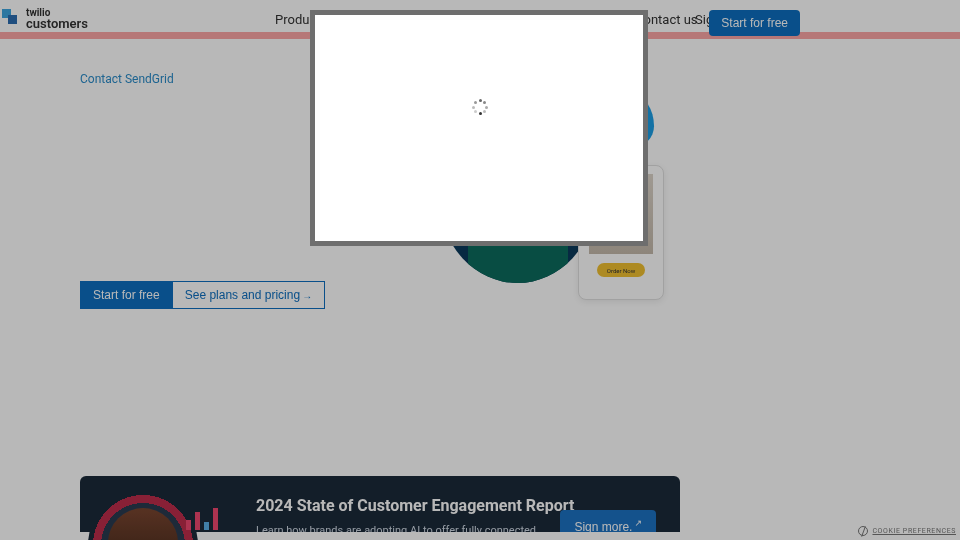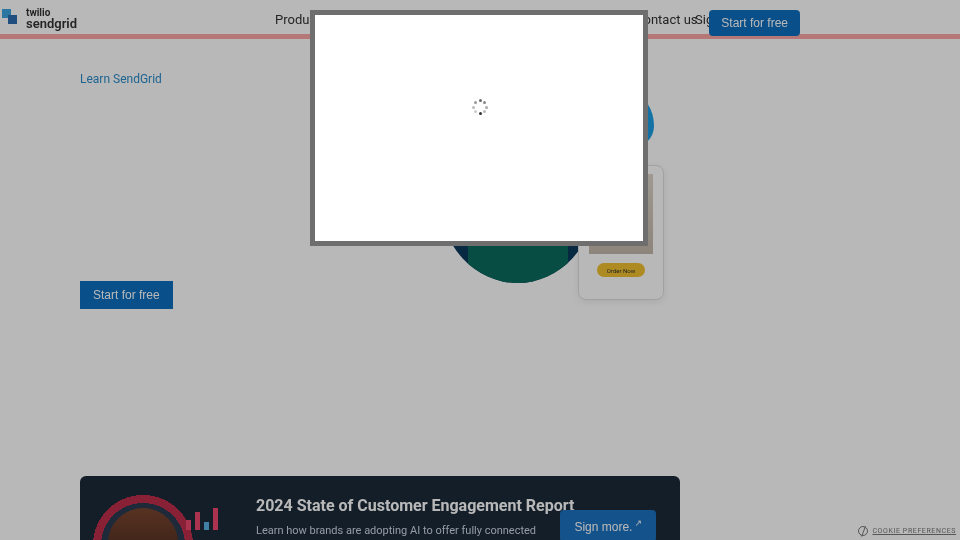--- a/index.html
+++ b/index.html
@@ -1,19 +1,19 @@
 <!DOCTYPE html>
 <html><head>
   <meta charset="utf-8">
   <style>
     * { margin: 0; padding: 0; box-sizing: border-box; }
     body { font-family: -apple-system, BlinkMacSystemFont, "Segoe UI", Roboto, Helvetica, Arial, sans-serif; width: 960px; height: 540px; overflow: hidden; background: #fff; position: relative; }
 
     
-    .header { position: absolute; top: 0; left: 0; right: 0; height: 39px; border-bottom: 5px solid #fca5a5; display: flex; align-items: center; z-index: 10; background: #fff; }
+    .header { position: absolute; top: 0; left: 0; right: 0; height: 39px; border-bottom: 7px solid #fca5a5; display: flex; align-items: center; z-index: 10; background: #fff; }
     .logo { position: absolute; left: 2px; top: 8px; display: flex; align-items: center; gap: 4px; color: #0b5394; font-weight: 600; }
     .logo-icon { width: 20px; height: 20px; position: relative; }
     .logo-icon::before { content: ''; position: absolute; width: 9px; height: 9px; background: #3ea6e0; top: 0; left: 0; }
     .logo-icon::after { content: ''; position: absolute; width: 9px; height: 9px; background: #2b6cb0; top: 6px; left: 6px; }
     .logo-text { display: flex; flex-direction: column; line-height: 1; font-size: 11px; color: #333; }
     .logo-text .t { font-weight: 700; font-size: 10px; }
     .logo-text .s { font-weight: 600; font-size: 13px; margin-top: -1px; }
     .nav { position: absolute; left: 275px; top: 0; height: 39px; display: flex; align-items: center; gap: 24px; font-size: 13px; color: #333; } 
     .contact { position: absolute; left: 635px; top: 12px; font-size: 13px; color: #333; }
     .signin2 { position: absolute; left: 695px; top: 12px; font-size: 13px; color: #333; }
@@ -31,21 +31,21 @@
     .hero-card-btn { position: absolute; bottom: 22px; left: 18px; right: 18px; height: 14px; background: #f0c030; border-radius: 7px; font-size: 6px; display:flex; align-items:center; justify-content:center; color:#333; }
     .hero-blob { position: absolute; left: 612px; top: 95px; width: 42px; height: 52px; background: #1c9fe5; border-radius: 50% 50% 50% 50% / 60% 60% 40% 40%; }
 
     
     .ctas { position: absolute; top: 242px; left: 0; display: flex; }
     .cta-primary { background: #0d6ebf; color: #fff; font-size: 12px; padding: 6px 12px; border: 1px solid #0d6ebf; cursor: pointer; }
     .cta-secondary { background: #fff; color: #0d6ebf; font-size: 12px; padding: 6px 12px; border: 1px solid #0d6ebf; border-left: none; cursor: pointer; }
     .arrow { font-size: 10px; margin-left: 2px; }
 
     
-    .banner { position: absolute; left: 80px; top: 476px; width: 600px; height: 64px; background: #1b2a3a; color: #fff; border-radius: 6px 6px 0 0; padding: 20px 24px 0 176px; overflow: hidden; }
+    .banner { position: absolute; left: 80px; top: 476px; width: 600px; height: 56px; background: #1b2a3a; color: #fff; border-radius: 6px 6px 0 0; padding: 20px 24px 0 176px; overflow: hidden; }
     .banner-title { font-size: 16px; font-weight: 700; margin-bottom: 8px; }
     .banner-desc { font-size: 11px; color: #cfd8e3; line-height: 1.4; max-width: 300px; }
     .banner-cta { position: absolute; right: 24px; top: 34px; background: #1d72c2; color: #fff; font-size: 12px; padding: 8px 14px; border-radius: 4px; border: none; cursor: pointer; }
     .banner-cta .ext { font-size: 9px; margin-left: 2px; vertical-align: super; }
     .banner-ring { position: absolute; left: 88px; top: 490px; width: 110px; height: 110px; border-radius: 50%; background: radial-gradient(circle at center, #2a3b50 0 42px, #bd2d4b 42px 50px, #1b2a3a 50px); z-index: 2; overflow: hidden; }
     .banner-ring::after { content:''; position:absolute; left:20px; top:18px; width:70px; height:70px; background: linear-gradient(#7a4630,#3c2418); border-radius:50%; }
     .banner-chart { position: absolute; left: 186px; top: 496px; width: 38px; height: 34px; display:flex; align-items:flex-end; gap:4px; z-index:3; }
     .banner-chart span { width:5px; background:#ef476f; }
     .banner-chart span:nth-child(1){height:10px;} .banner-chart span:nth-child(2){height:18px;} .banner-chart span:nth-child(3){height:8px; background:#5ab0e8;} .banner-chart span:nth-child(4){height:22px;}
 
@@ -73,36 +73,39 @@
     .nav span, .contact, .signin2 { cursor: pointer; }
   </style>
 </head>
 <body>
 
 <div class="header">
   <div class="logo">
     <div class="logo-icon"></div>
     <div class="logo-text">
       <span class="t">twilio</span>
-      <span class="s">sendgrid</span>
+      <span class="s">customers</span>
     </div>
   </div>
   <div class="nav">
     <span>Products</span>
   </div>
   <span class="contact">Contact us</span>
   <span class="signin2">Sign in</span>
   <button class="start-free-header">Start for free</button>
 </div>
 
 <div class="page">
-  <div class="breadcrumb">Learn SendGrid</div>
+  <div class="breadcrumb">Contact SendGrid</div>
 
   <div class="ctas">
     <button class="cta-primary">Start for free</button>
+    <button class="cta-secondary">
+      <span>See plans and pricing</span><span class="arrow">→</span>
+    </button>
   </div>
 </div>
 
 <div class="hero-blob"></div>
 <div class="hero-circle"></div>
 <div class="hero-card">
   <div class="hero-card-img"></div>
   <div class="hero-card-btn">Order Now</div>
 </div>
 

